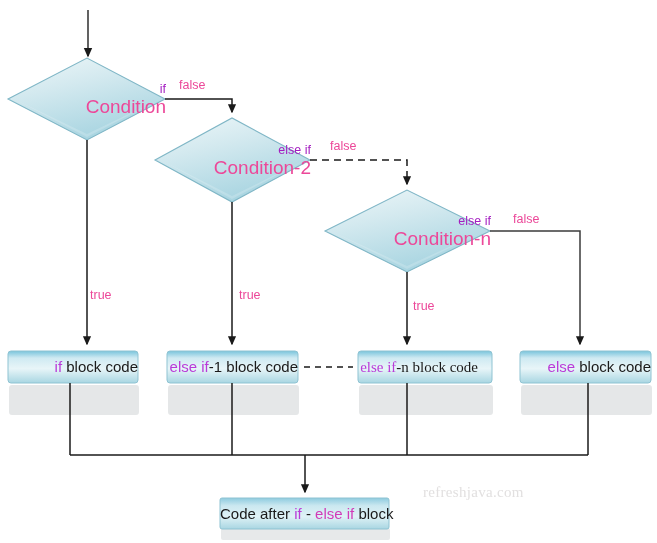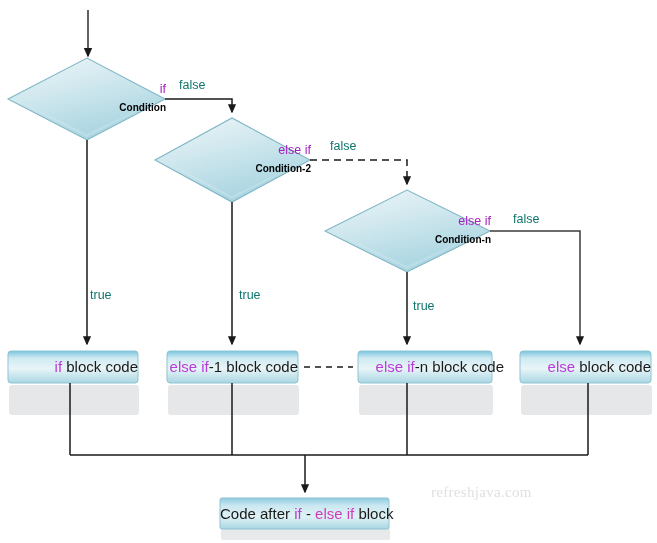--- a/index.html
+++ b/index.html
@@ -31,38 +31,37 @@
   }
   .diamond-label {
     font-size: 13.5px;
     line-height: 18px;
   }
   .diamond-label .kw {
     color: #a41ec1;
     font-size: 12.5px;
   }
   .diamond-label .ln2 {
-    font-size: 10px;
-    color: #000000;
-    font-weight: bold;
+    font-size: 19px;
+    color: #ec4899;
   }
   .box-label {
     font-size: 15px;
     line-height: 32px;
   }
   .box-label .kw {
     color: #b93bd8;
   }
   .box-label .kw2 {
     color: #d13bb8;
   }
   .edge-label {
     position: absolute;
     font-size: 12.5px;
-    color: #0f766e;
+    color: #ec4899;
     white-space: nowrap;
     pointer-events: none;
   }
   .watermark {
     position: absolute;
     font-family: "Liberation Serif", serif;
     font-size: 15px;
     color: #e2e0e0;
     letter-spacing: 0.3px;
     white-space: nowrap;
@@ -191,35 +190,35 @@
   </div>
 
   <div class="node-label box-label" style="left:8px; top:351px; width:130px; height:32px;">
     <span class="kw">if</span><span> block code</span>
   </div>
 
   <div class="node-label box-label" style="left:167px; top:351px; width:131px; height:24px;">
     <span class="kw">else if</span><span>-1 block code</span>
   </div>
 
-  <div class="node-label box-label" style="left:370px; top:351px; width:134px; height:32px;">
+  <div class="node-label box-label" style="left:344px; top:351px; width:134px; height:32px;font-family:Liberation Serif, serif;">
     <span class="kw">else if</span><span>-n block code</span>
   </div>
 
   <div class="node-label box-label" style="left:520px; top:351px; width:131px; height:32px;">
     <span class="kw">else</span><span> block code</span>
   </div>
 
   <div class="node-label box-label" style="left:220px; top:498px; width:169px; height:31px; line-height:31px;">
     <span>Code after </span><span class="kw">if</span><span> - </span><span class="kw2">else if</span><span> block</span>
   </div>
 
   <div class="edge-label" style="left:179px; top:78px;">false</div>
   <div class="edge-label" style="left:330px; top:139px;">false</div>
   <div class="edge-label" style="left:513px; top:212px;">false</div>
 
   <div class="edge-label" style="left:90px; top:288px;">true</div>
   <div class="edge-label" style="left:239px; top:288px;">true</div>
   <div class="edge-label" style="left:413px; top:299px;">true</div>
 
-  <div class="watermark" style="left:423px; top:484px;margin-left:8px;">refreshjava.com</div>
+  <div class="watermark" style="left:423px; top:484px;">refreshjava.com</div>
 
 </div>
 
 </body></html>

